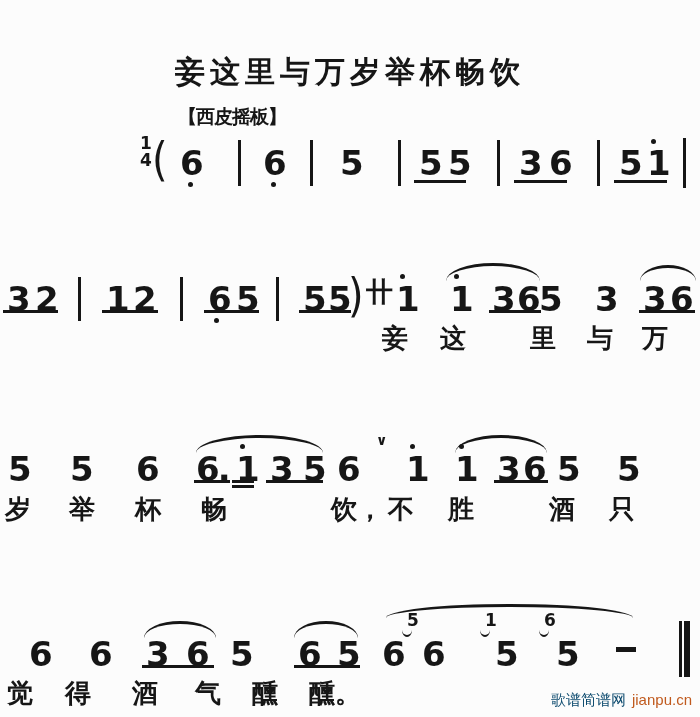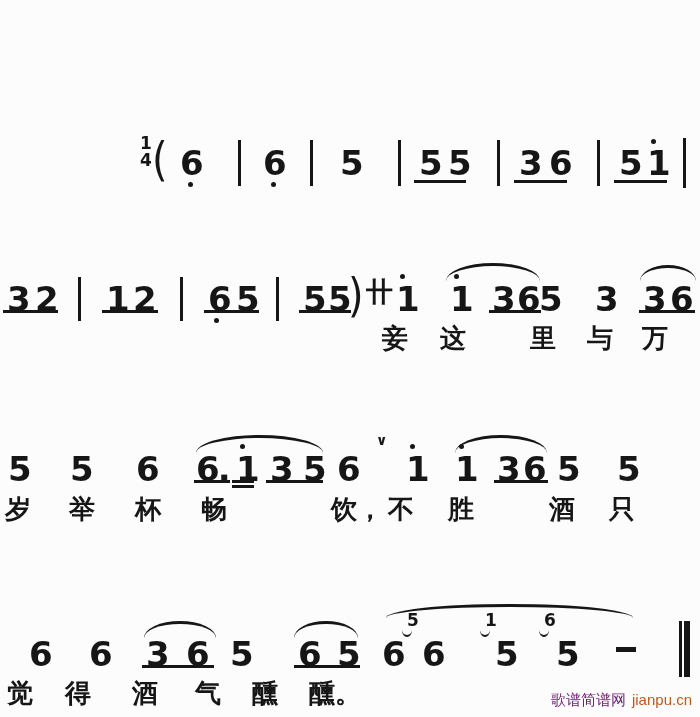--- a/index.html
+++ b/index.html
@@ -26,27 +26,29 @@
   .barline{width:3px;background:#161616;}
   .thickbar{background:#161616;}
   .slur,.bigslur{border-top:3px solid #161616;border-radius:50% 50% 0 0 / 100% 100% 0 0;}
   .gracetie{width:10px;height:5px;border-bottom:2px solid #161616;
             border-radius:0 0 50% 50% / 0 0 100% 100%;}
   .breath{font:700 14px "DejaVu Sans",sans-serif;line-height:1;}
   .paren{font:400 40px "DejaVu Sans",sans-serif;line-height:1;transform:scaleY(1.15);transform-origin:top;}
   .sym{font:700 27px "DejaVu Sans",sans-serif;line-height:1;}
   .dash{background:#161616;}
   .watermark{right:8px;top:691px;font-size:15px;white-space:nowrap;}
-  .wm-site{color:#701a75;}
+  .wm-site{color:#0c4a6e;}
   .wm-link{color:#c05a1e;text-decoration:none;margin-left:6px;}
 </style>
 </head>
 <body>
 
 <div class="page">
+  <div class="abs subtitle">妾这里与万岁举杯畅饮</div>
+  <div class="abs banshi">【西皮摇板】</div>
   <div class="abs meter">
     <span class="num">1</span>
     <span class="fbar"></span>
     <span class="den">4</span>
   </div>
 
   <div class="abs" style="left:0;top:0;width:700px;height:717px;">
       <div class="el paren" style="left: 152px; top: 136px;">(</div>
       <div class="el note" style="left: 180px; top: 146px;">6</div>
       <div class="el dot" style="left: 188px; top: 182px;"></div>

